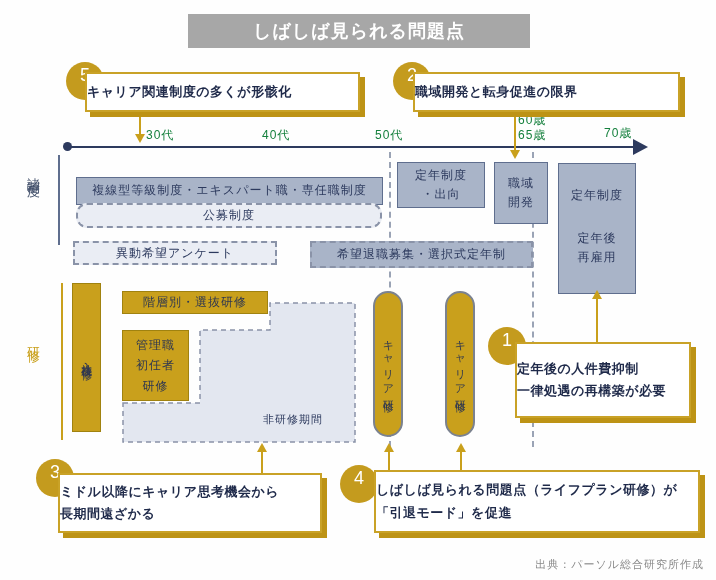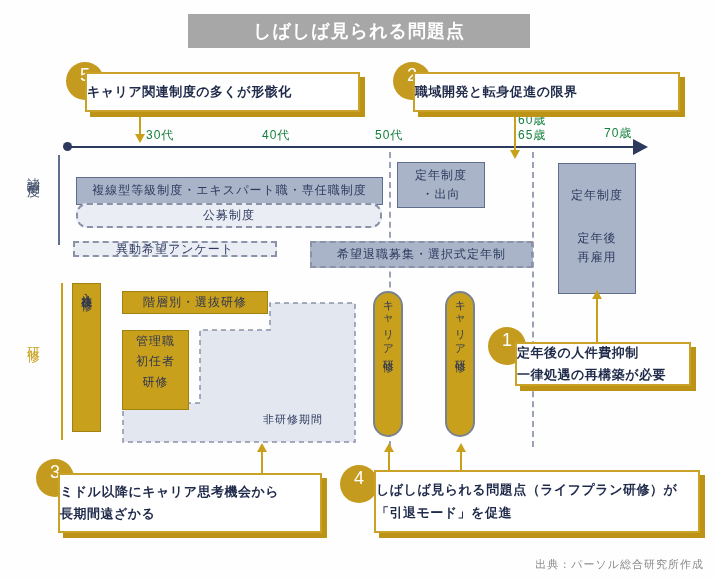--- a/index.html
+++ b/index.html
@@ -29,21 +29,21 @@
   
   .sysbox { position:absolute; background:#a9b4c8; border:1px solid #5f6e8e; color:#2d3a5e;
     font-size:12px; display:flex; flex-direction:column; align-items:center; justify-content:center;
     letter-spacing:1px; line-height:1.6; z-index:1; }
   .dashbox { position:absolute; background:#eaedf4; border:2px dashed #8a93a8; color:#2d3a5e;
     font-size:12px; display:flex; align-items:center; justify-content:center; letter-spacing:1px; z-index:1; }
   .dashbox.filled { background:#a9b4c8; }
 
   
   .goldbox { position:absolute; background:#c9a01c; border:1px solid #a0820f; color:#2f3750;
-    font-size:12px; display:flex; flex-direction:column; align-items:center; justify-content:flex-start;
+    font-size:12px; display:flex; flex-direction:column; align-items:center; justify-content:center;
     letter-spacing:1px; line-height:1.7; z-index:1; }
   .vtext { writing-mode:vertical-rl; text-orientation:upright; letter-spacing:2px; }
   .pill { border-radius:15px; border:2px solid #7b828f; font-size:11px; }
 
   
   .stairs { position:absolute; left:122px; top:302px; z-index:0; }
   .stairs-label { position:absolute; left:263px; top:412px; color:#2d3a5e; font-size:11px; letter-spacing:1px; z-index:1; }
 
   
   .num-circle { position:absolute; width:38px; height:38px; border-radius:50%; background:#c49b1e;
@@ -86,50 +86,54 @@
   <span class="sec-label" style="left:24px; top:167px; color:#3c4a66;">諸制度</span>
   <div class="sec-line" style="left:58px; top:155px; height:90px; background:#5f6e8e;"></div>
 
   <div class="sysbox" style="left:76px; top:177px; width:307px; height:28px;">
     <span>複線型等級制度・エキスパート職・専任職制度</span>
   </div>
   <div class="sysbox" style="left:397px; top:162px; width:88px; height:46px;">
     <span>定年制度</span>
     <span>・出向</span>
   </div>
+  <div class="sysbox" style="left:494px; top:162px; width:54px; height:62px;">
+    <span>職域</span>
+    <span>開発</span>
+  </div>
   <div class="sysbox" style="left:558px; top:163px; width:78px; height:131px; justify-content:flex-start; padding-top:22px;">
     <span>定年制度</span>
     <span style="margin-top:24px;">定年後</span>
     <span>再雇用</span>
   </div>
   <div class="dashbox" style="left:76px; top:203px; width:306px; height:25px;border-radius:11px;">
     <span>公募制度</span>
   </div>
-  <div class="dashbox" style="left:73px; top:241px; width:204px; height:16px;">
+  <div class="dashbox" style="left:73px; top:241px; width:204px; height:24px;">
     <span>異動希望アンケート</span>
   </div>
   <div class="dashbox filled" style="left:310px; top:241px; width:223px; height:27px;">
     <span>希望退職募集・選択式定年制</span>
   </div>
 
   <span class="sec-label" style="left:24px; top:337px; color:#c9a01c;">研修</span>
   <div class="sec-line" style="left:61px; top:283px; height:157px; background:#c9a01c;"></div>
 
   <svg class="stairs" width="236" height="142" viewBox="0 0 236 142">
     <polygon points="1,101 78,101 78,28 148,28 148,1 233,1 233,140 1,140" fill="#e3e7f0" stroke="#8a93a8" stroke-width="1.5" stroke-dasharray="5 4"></polygon>
   </svg>
   <span class="stairs-label">非研修期間</span>
 
   <div class="goldbox" style="left:72px; top:283px; width:29px; height:149px;">
     <span class="vtext" style="font-size:11px;">入社後研修</span>
   </div>
   <div class="goldbox" style="left:122px; top:291px; width:146px; height:23px;">
     <span>階層別・選抜研修</span>
   </div>
-  <div class="goldbox" style="left:122px; top:330px; width:67px; height:80px;">
+  <div class="goldbox" style="left:122px; top:330px; width:67px; height:71px;">
     <span>管理職</span>
     <span>初任者</span>
     <span>研修</span>
   </div>
   <div class="goldbox pill" style="left:373px; top:291px; width:30px; height:146px;">
     <span class="vtext">キャリア研修</span>
   </div>
   <div class="goldbox pill" style="left:445px; top:291px; width:30px; height:146px;">
     <span class="vtext">キャリア研修</span>
   </div>
@@ -144,21 +148,21 @@
   <div class="num-circle" style="left:393px; top:62px;">2</div>
   <div class="callout" style="left:413px; top:72px; width:267px; height:40px;">
     <span>職域開発と転身促進の限界</span>
   </div>
   <div class="aline" style="left:514px; top:114px; height:38px;"></div>
   <div class="tri-down" style="left:510px; top:150px;"></div>
 
   <div class="aline" style="left:596px; top:296px; height:48px;"></div>
   <div class="tri-up" style="left:592px; top:290px;"></div>
   <div class="num-circle" style="left:488px; top:327px;">1</div>
-  <div class="callout" style="left:515px; top:342px; width:176px; height:44px;">
+  <div class="callout" style="left:515px; top:342px; width:176px; height:76px;">
     <span>定年後の人件費抑制</span>
     <span>一律処遇の再構築が必要</span>
   </div>
 
   <div class="aline" style="left:261px; top:450px; height:24px;"></div>
   <div class="tri-up" style="left:257px; top:443px;"></div>
   <div class="num-circle" style="left:36px; top:459px;">3</div>
   <div class="callout" style="left:58px; top:473px; width:264px; height:60px;">
     <span>ミドル以降にキャリア思考機会から</span>
     <span>長期間遠ざかる</span>

